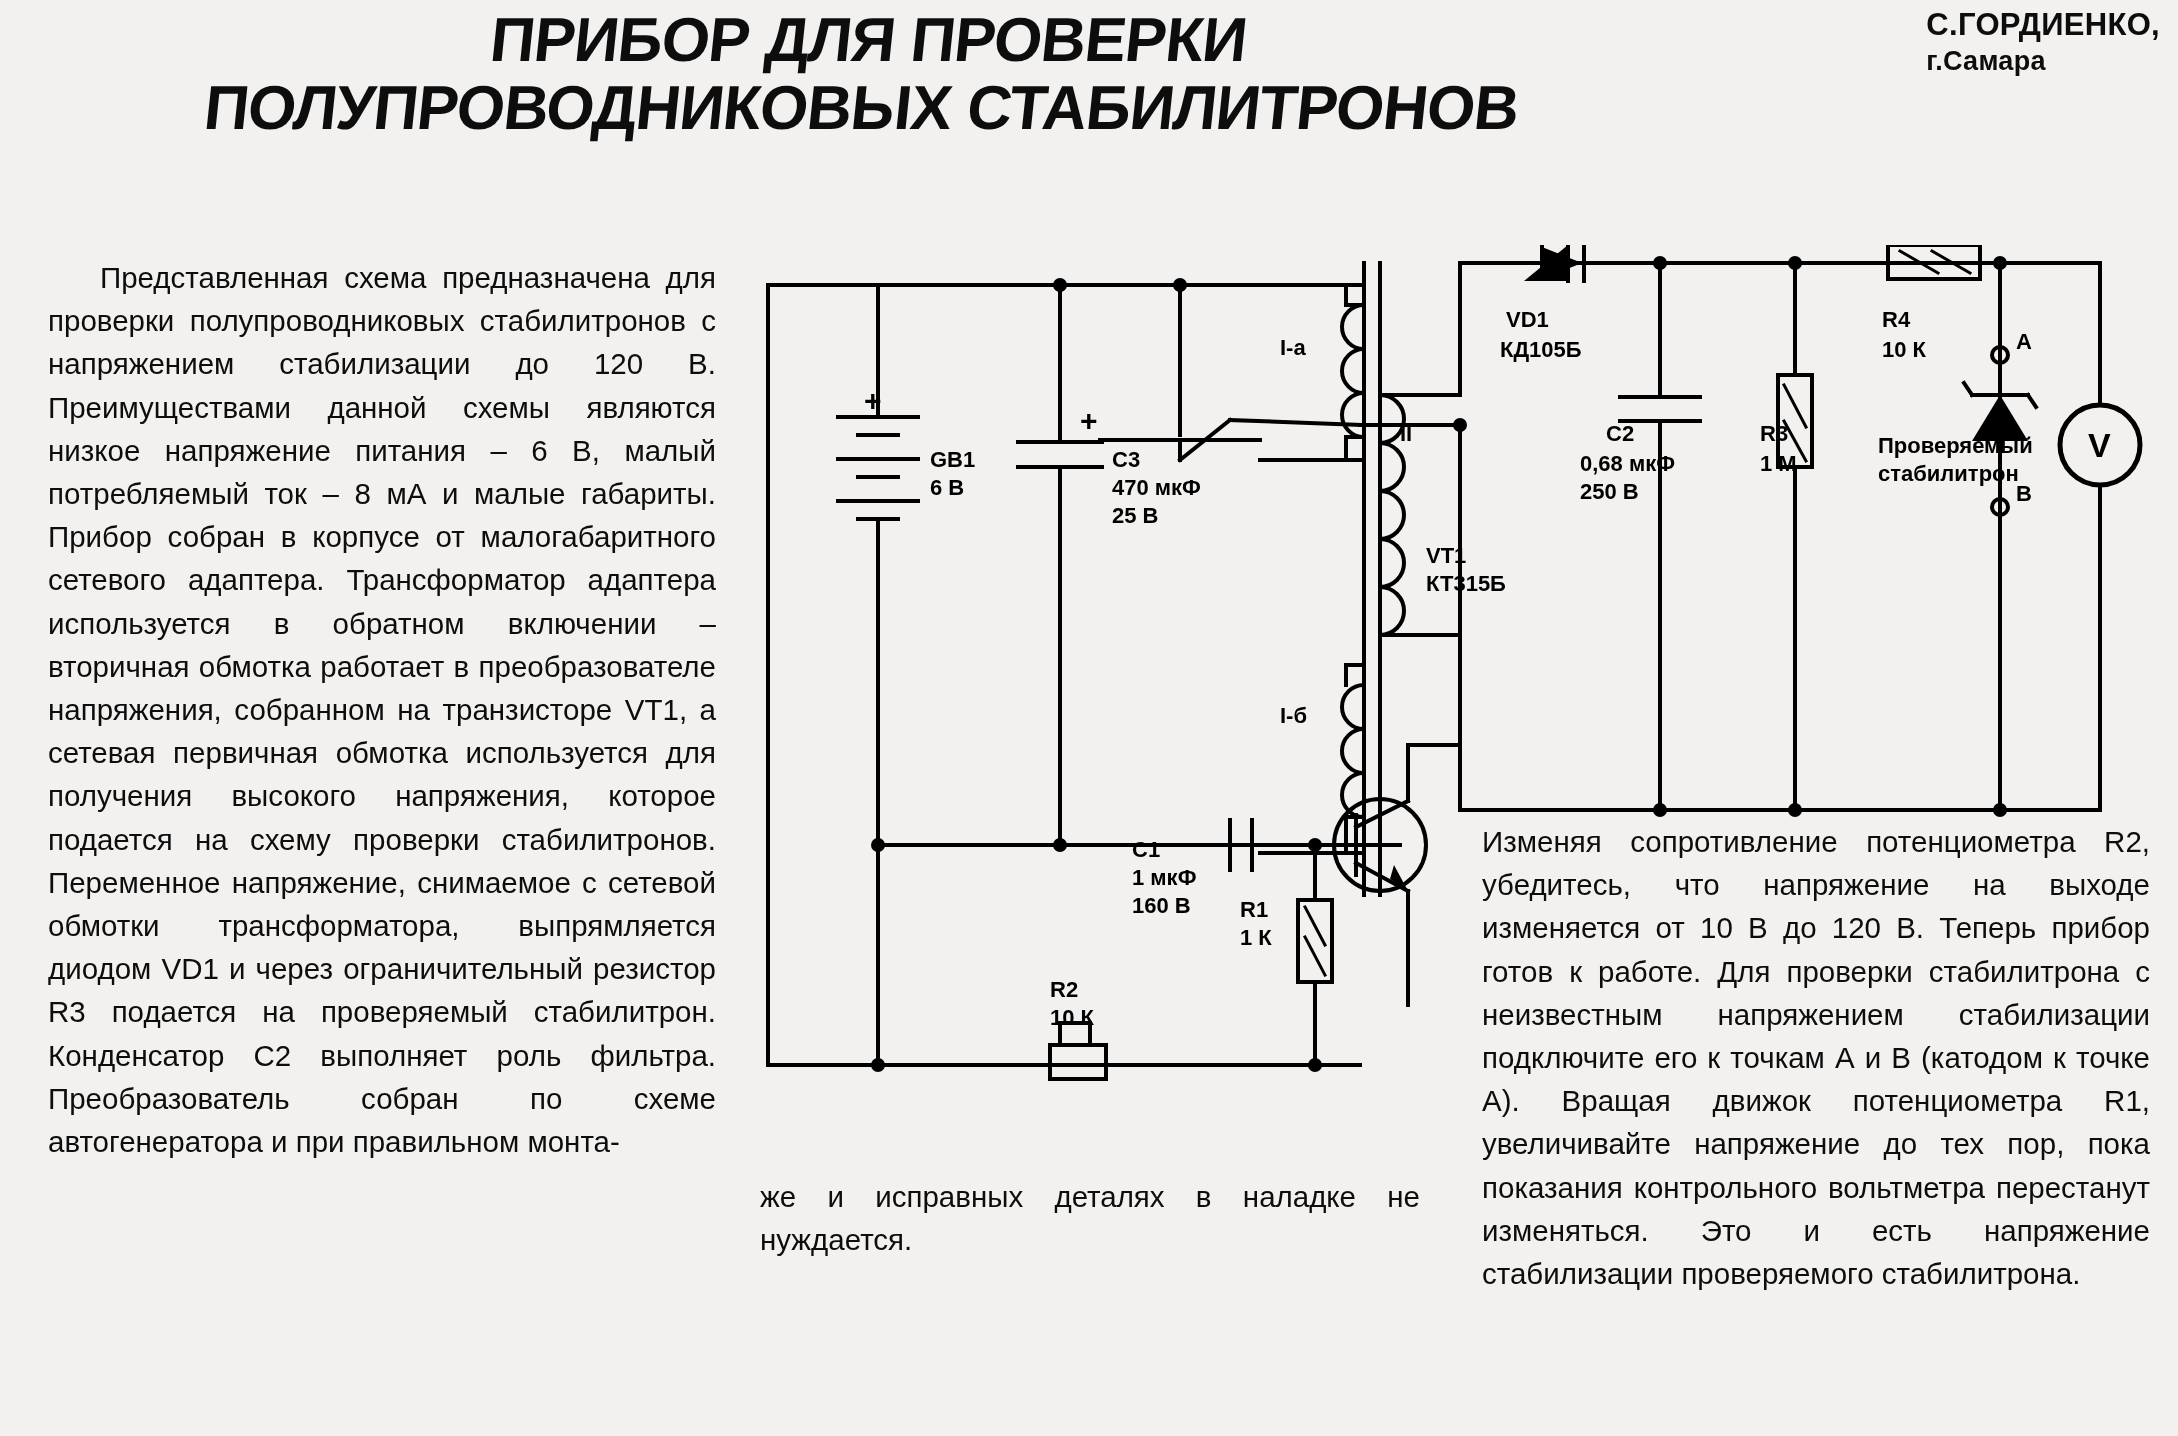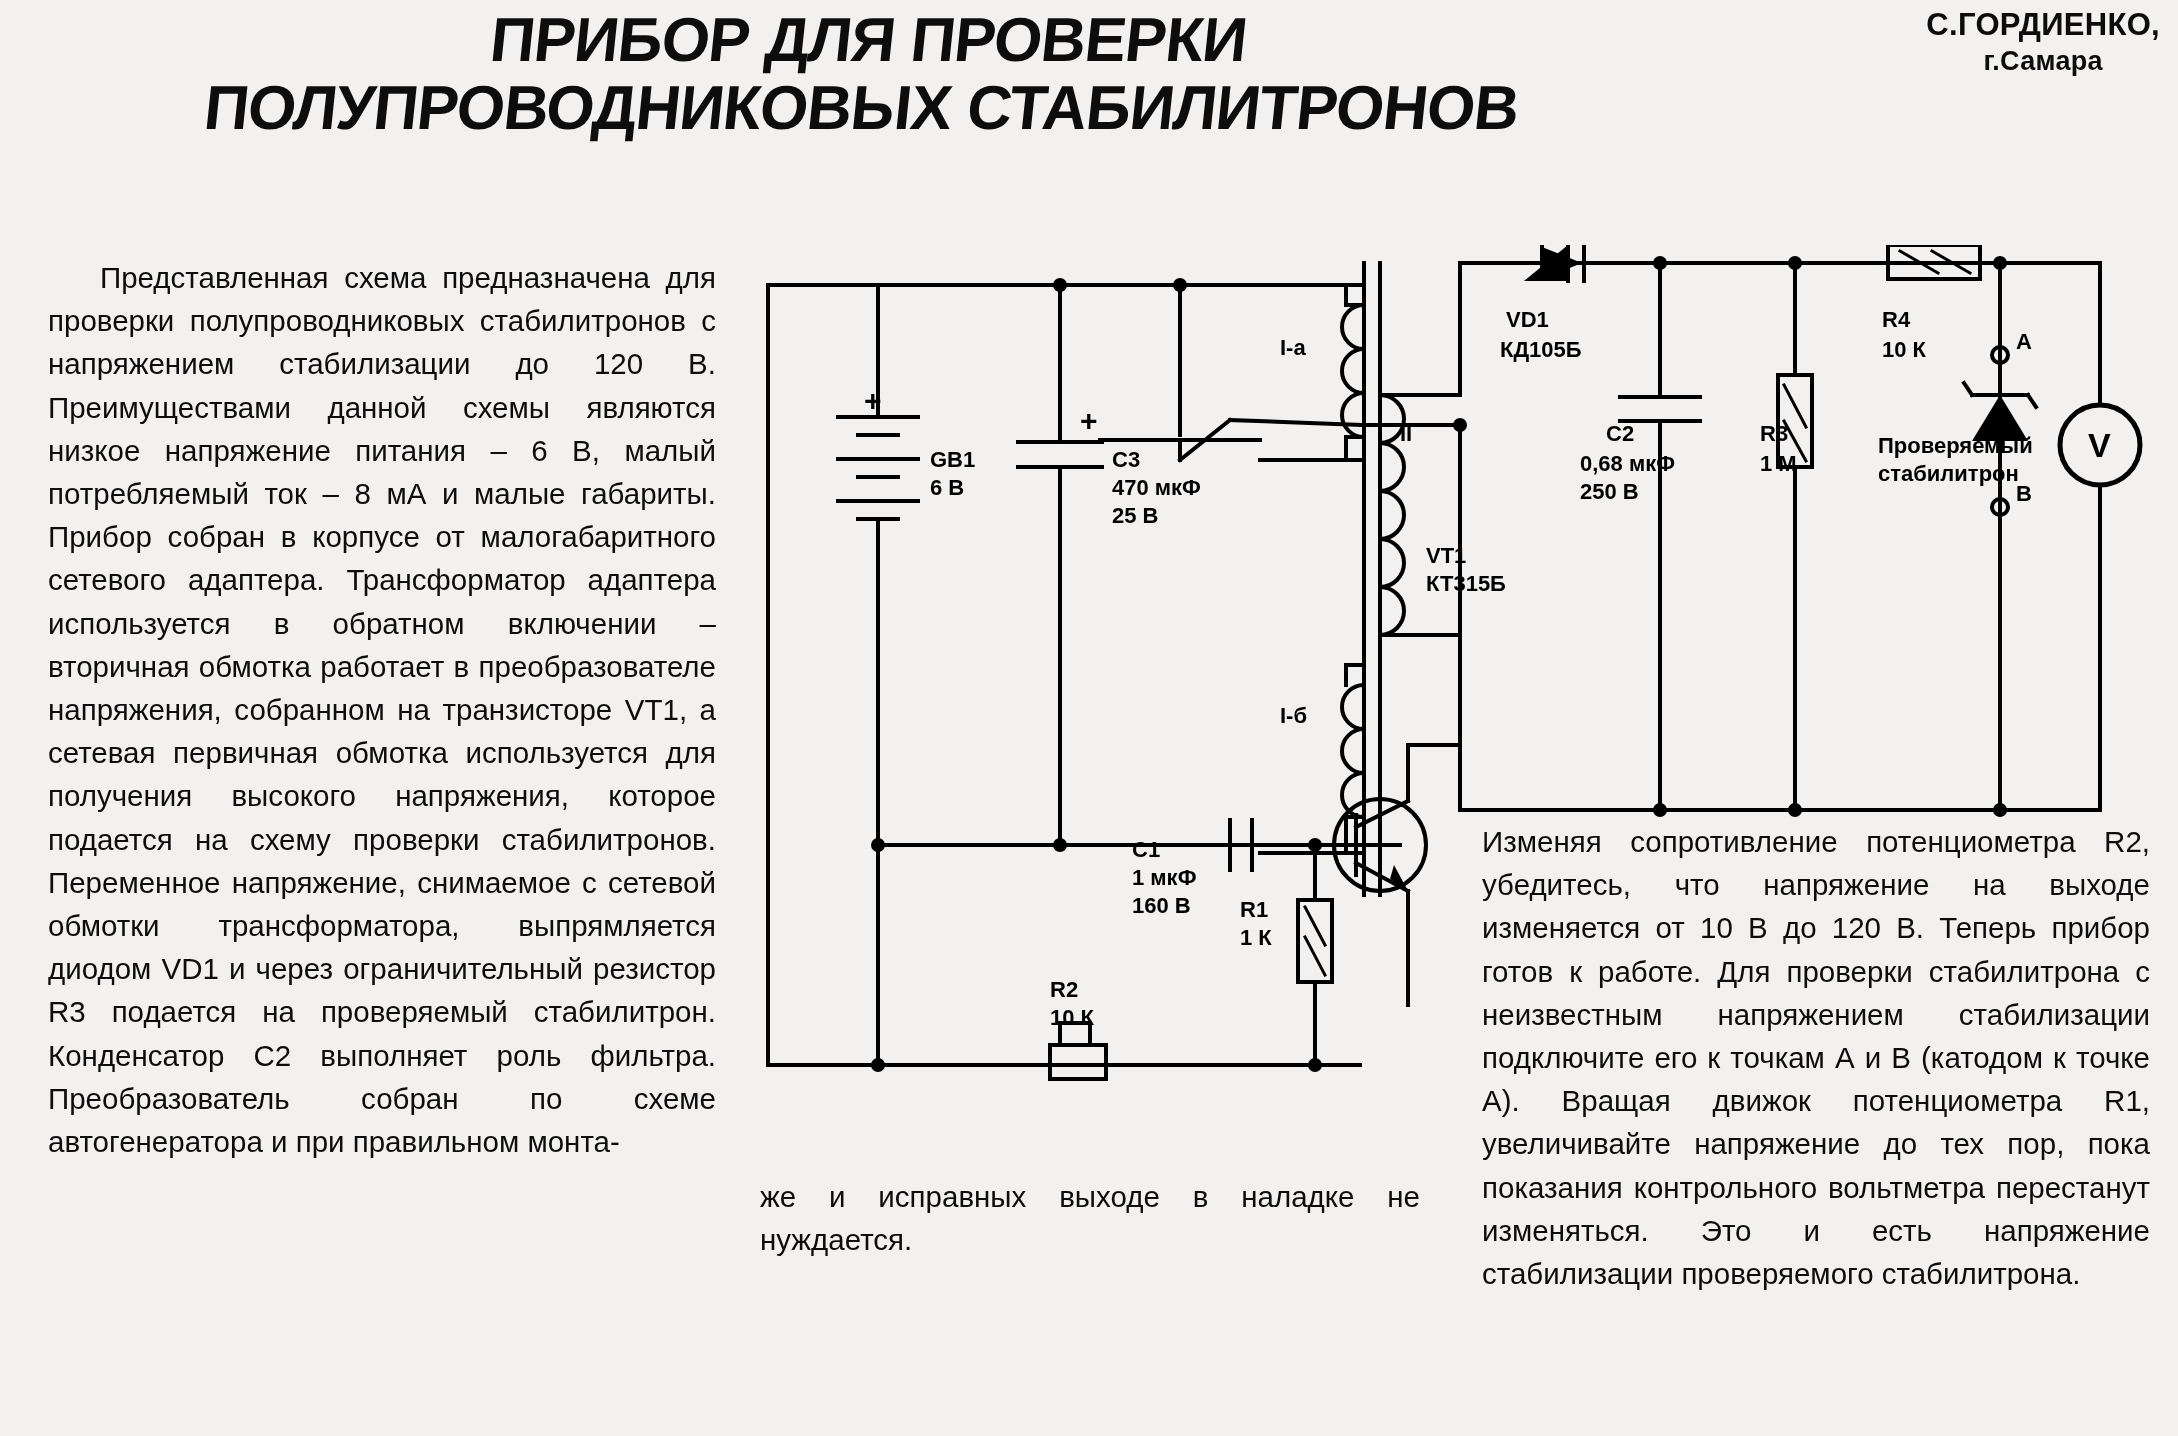--- a/index.html
+++ b/index.html
@@ -9,21 +9,21 @@
     font-family:"Liberation Sans", sans-serif;
     color:#0d0d0d;
     overflow:hidden;
     position:relative;
   }
   .page{position:absolute;left:0;top:0;width:2178px;height:1436px;}
 
   
   .byline{
     position:absolute;right:18px;top:6px;
-    text-align:center;font-weight:bold;font-size:31px;line-height:1.25;
+    text-align:left;font-weight:bold;font-size:31px;line-height:1.25;
     letter-spacing:0.3px;
   }
   .byline .city{font-size:27px;}
 
   .title{
     position:absolute;left:55px;top:8px;width:1620px;
     font-weight:bold;font-style:normal;
     font-size:62px;line-height:1.03;
     letter-spacing:-1px;
     text-align:center;
@@ -78,21 +78,21 @@
   <div class="title">
     <span class="l1">ПРИБОР ДЛЯ ПРОВЕРКИ</span>
     <span class="l2">ПОЛУПРОВОДНИКОВЫХ СТАБИЛИТРОНОВ</span>
   </div>
 
   <div class="col-left">
     <p>Представленная схема предназначена для проверки полупроводниковых стабилитронов с напряжением стабилизации до 120 В. Преимуществами данной схемы являются низкое напряжение питания – 6 В, малый потребляемый ток – 8 мА и малые габариты. Прибор собран в корпусе от малогабаритного сетевого адаптера. Трансформатор адаптера используется в обратном включении – вторичная обмотка работает в преобразователе напряжения, собранном на транзисторе VT1, а сетевая первичная обмотка используется для получения высокого напряжения, которое подается на схему проверки стабилитронов. Переменное напряжение, снимаемое с сетевой обмотки трансформатора, выпрямляется диодом VD1 и через ограничительный резистор R3 подается на проверяемый стабилитрон. Конденсатор С2 выполняет роль фильтра. Преобразователь собран по схеме автогенератора и при правильном монта-</p>
   </div>
 
   <div class="col-mid">
-    <p class="first">же и исправных выходе в наладке не нуждается.</p>
+    <p class="first">же и исправных деталях в наладке не нуждается.</p>
   </div>
 
   <div class="col-right">
     <p>Изменяя сопротивление потенциометра R2, убедитесь, что напряжение на выходе изменяется от 10 В до 120 В. Теперь прибор готов к работе. Для проверки стабилитрона с неизвестным напряжением стабилизации подключите его к точкам А и В (катодом к точке А). Вращая движок потенциометра R1, увеличивайте напряжение до тех пор, пока показания контрольного вольтметра перестанут изменяться. Это и есть напряжение стабилизации проверяемого стабилитрона.</p>
   </div>
 
   <div class="schem">
   <svg width="1390" height="900" viewBox="0 0 1390 900" xmlns="http://www.w3.org/2000/svg">
     <g stroke="#000" stroke-width="4" fill="none" stroke-linecap="square">
 

